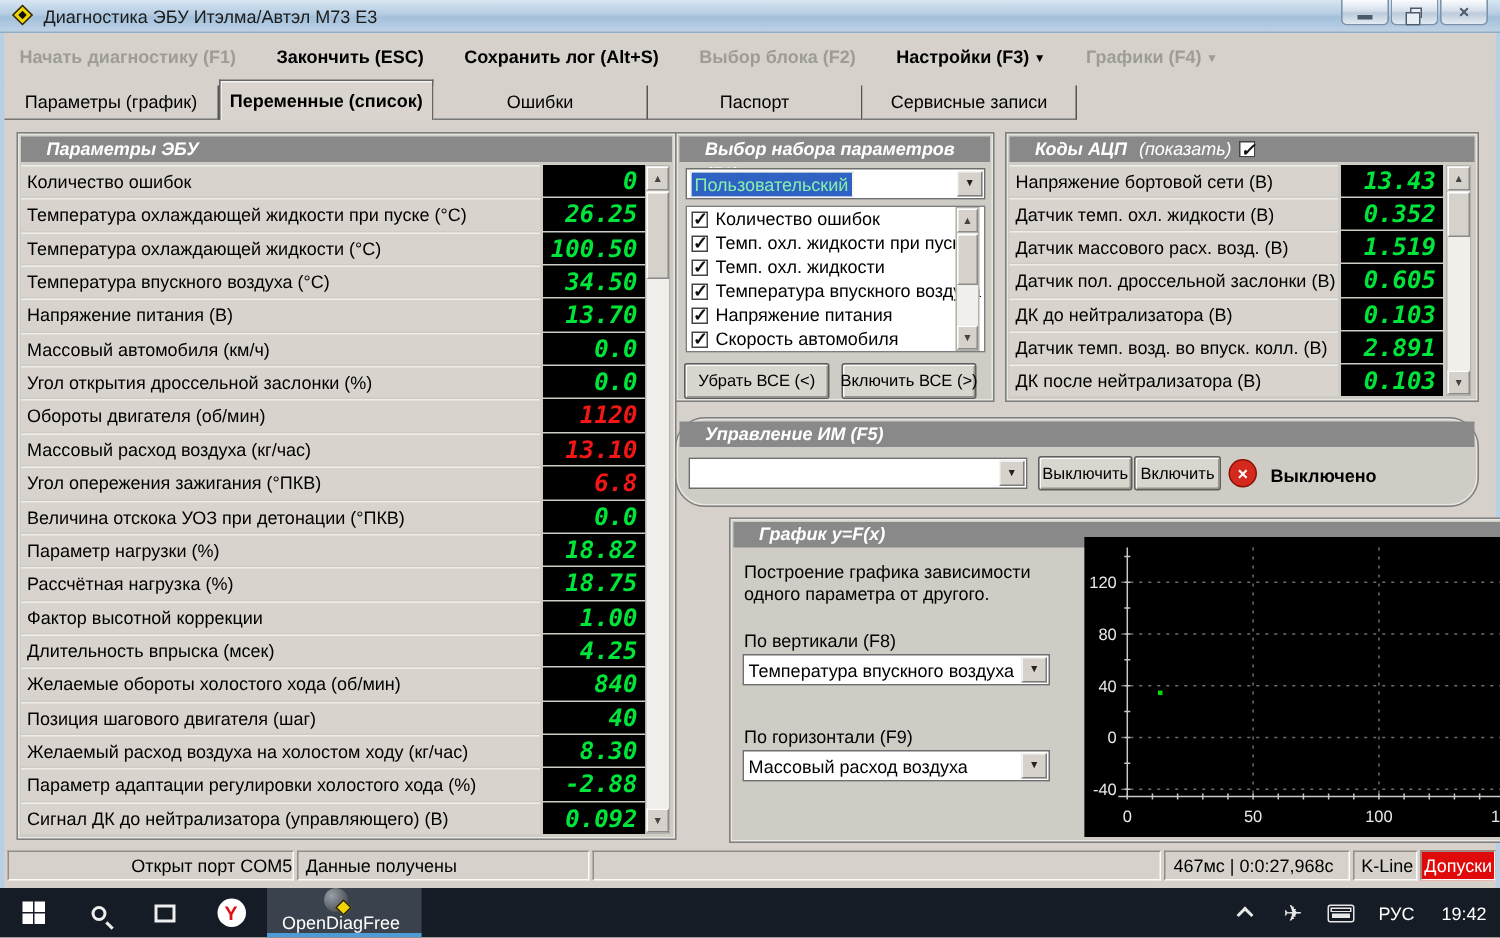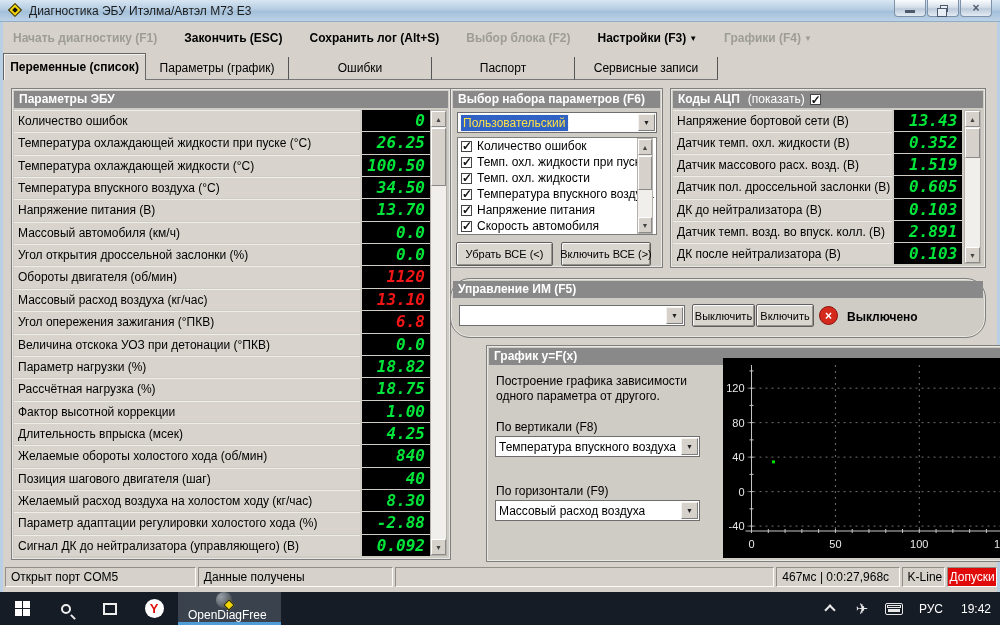--- a/index.html
+++ b/index.html
@@ -37,21 +37,21 @@
   .tab { width: 143px; height: 23px; margin-top: 4px; border-right: 1px solid #555;
          font-size: 12px; color: #000; display: flex; align-items: center; justify-content: center;
          background: #d6d2cb; border-bottom: 1px solid #777; cursor: default; }
   .tab.active { height: 27px; margin-top: 0; font-weight: bold;
                 border: 1px solid #666; border-bottom: none; background: #d9d5ce; box-shadow: inset 1px 1px 0 #f4f2ee; }
 
   
   .content { position: absolute; left: 0; top: 80px; width: 994px; height: 483px; background: #d6d2cb; }
   .panel { position: absolute; background: #cfccc5; border: 1px solid #7f7f7f; box-shadow: inset 0 0 0 1px #e9e7e2; }
   .phead { position: absolute; left: 2px; right: 2px; top: 2px; height: 17px; background: #898989;
-           color: #fff; font-size: 12px; font-weight: bold; line-height: 17px; padding-left: 5px; }
+           color: #fff; font-size: 12px; font-weight: bold; line-height: 17px; padding-left: 17px; font-style: italic; }
 
   
   .rows { position: absolute; display: grid; grid-auto-rows: 1fr; row-gap: 1px; }
   .prow { display: flex; }
   .plabel { flex: 1; background: #d8d4cd; border-top: 1px solid #efede9; font-size: 12px; color: #000;
             padding: 3px 2px 0 4px; white-space: nowrap; overflow: hidden; }
   .pvalue { width: 68px; margin-left: 2px; background: #000; color: #00e53a;
             font-family: "DejaVu Sans Mono", monospace; font-style: italic; font-weight: bold;
             font-size: 16px; text-align: right; padding: 1px 5px 0 0; }
   .pvalue.red { color: #f21616; }
@@ -62,21 +62,21 @@
           border: 1px solid #fff; border-right-color: #8a8a8a; border-bottom-color: #8a8a8a;
           color: #444; font-size: 7px; display: flex; align-items: center; justify-content: center; }
   .sbtn.down { bottom: 0; }
   .sthumb { position: absolute; left: 0; width: 15px; background: #d6d2cb;
             border: 1px solid #fff; border-right-color: #8a8a8a; border-bottom-color: #8a8a8a; }
 
   
   .combo { position: absolute; height: 21px; background: #fff; border: 1px solid #6e6e6e; font-size: 12px;
            display: flex; align-items: center; padding-left: 3px; }
   .combo .ctext { white-space: nowrap; overflow: hidden; }
-  .combo.focused .ctext { background: #2f62c2; color: #fde047; outline: 1px dotted #e8e8e8; padding: 1px 2px; }
+  .combo.focused .ctext { background: #2f62c2; color: #86efac; outline: 1px dotted #e8e8e8; padding: 1px 2px; }
   .combo .arrowbtn { position: absolute; right: 1px; top: 1px; bottom: 1px; width: 17px; background: #d6d2cb;
                      border: 1px solid #f5f3ef; border-right-color: #7d7d7d; border-bottom-color: #7d7d7d;
                      display: flex; align-items: center; justify-content: center; font-size: 7px; color: #222; }
 
   
   .listbox { position: absolute; background: #fff; border: 1px solid #7d7d7d; overflow: hidden; }
   .cbitem { height: 16px; display: flex; align-items: center; padding-left: 3px; font-size: 12px; color: #000; white-space: nowrap; }
   .cbox { width: 11px; height: 11px; background: #fff; border: 1px solid #444; margin-right: 5px; position: relative; flex: none; }
   .cbox::after { content: "✓"; position: absolute; left: 0px; top: -3px; font-size: 12px; font-weight: bold; color: #111; }
 
@@ -156,22 +156,22 @@
     <div class="menubar">
         <div class="menu-item disabled">Начать диагностику (F1)</div>
         <div class="menu-item">Закончить (ESC)</div>
         <div class="menu-item">Сохранить лог (Alt+S)</div>
         <div class="menu-item disabled">Выбор блока (F2)</div>
         <div class="menu-item">Настройки (F3)<span class="dd-arrow">▼</span></div>
         <div class="menu-item disabled">Графики (F4)<span class="dd-arrow">▼</span></div>
       </div>
 
     <div class="tabbar">
+        <div class="tab">Параметры (график)</div>
         <div class="tab active">Переменные (список)</div>
-        <div class="tab">Параметры (график)</div>
         <div class="tab">Ошибки</div>
         <div class="tab">Паспорт</div>
         <div class="tab">Сервисные записи</div>
       </div>
 
     <div class="content">
 
       <div class="panel" style="left:8px; top:8px; width:440px; height:472px;">
         <div class="phead">Параметры ЭБУ</div>
         <div class="rows" id="ecu-rows" style="left:2px; top:21px; width:416px; bottom:3px;">
@@ -420,21 +420,21 @@
               <line x1="26.522222222222222" y1="30.17241379310346" x2="30.522222222222222" y2="30.17241379310346" stroke="#c8c8c8" stroke-width="1"></line>
               <line x1="26.522222222222222" y1="12.931034482758633" x2="30.522222222222222" y2="12.931034482758633" stroke="#c8c8c8" stroke-width="1"></line>
               <rect x="49.00111111111111" y="102.37931034482759" width="3" height="3" fill="#00dd00"></rect>
             </svg>
         </div>
       </div>
 
     </div>
 
     <div class="statusbar" id="statusbar">
-        <div class="sseg" style="width: 192px;">Открыт порт COM5</div>
+        <div class="sseg" style="width: 192px; text-align: right;">Открыт порт COM5</div>
         <div class="sseg" style="width: 196px;">Данные получены</div>
         <div class="sseg" style="width: 382px;"></div>
         <div class="sseg" style="width: 124px;">467мс | 0:0:27,968с</div>
         <div class="sseg" style="width: 44px;">K-Line</div>
         <div class="sseg alert" style="width: 50px;">Допуски</div>
       </div>
   </div>
 
   <div class="taskbar">
     <div class="tb-icon">

